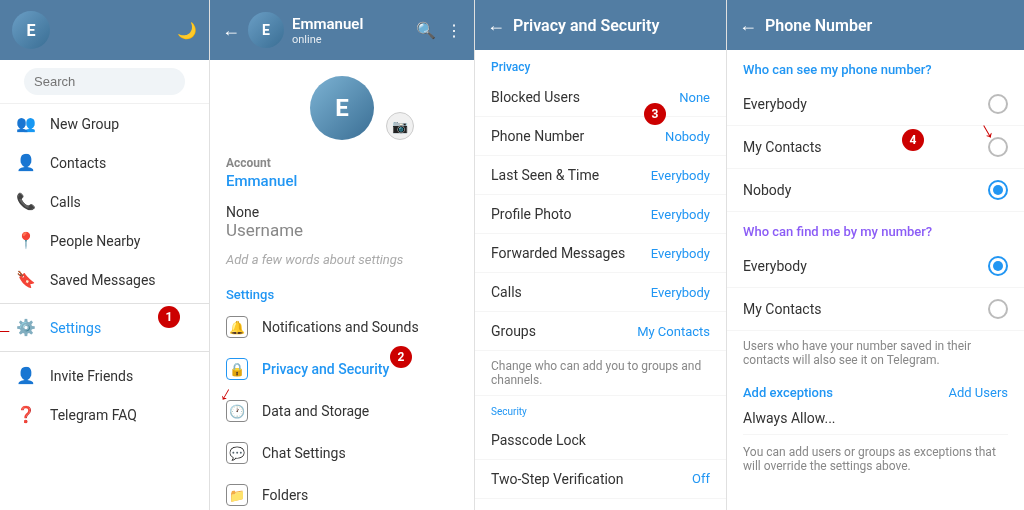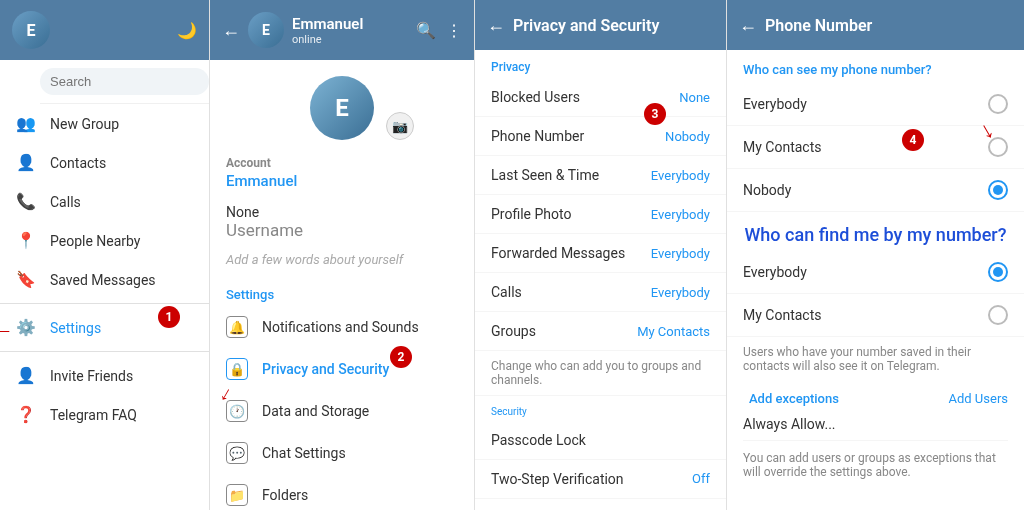--- a/index.html
+++ b/index.html
@@ -37,23 +37,22 @@
       color: white; font-size: 16px; font-weight: bold; flex-shrink: 0;
     }
     .sidebar-header-icons {
       margin-left: auto;
       display: flex;
       gap: 8px;
       color: white;
       font-size: 16px;
     }
     .sidebar-search {
-      padding: 8px 0;
+      padding: 8px 24px;
       border-bottom: 1px solid #f0f0f0;
-      margin-left: 40px;
     }
     .sidebar-search input {
       width: 100%;
       padding: 6px 10px;
       border-radius: 16px;
       border: none;
       background: #f0f4f7;
       font-size: 13px;
       outline: none;
     }
@@ -245,33 +244,32 @@
       width: 10px; height: 10px; border-radius: 50%;
       background: #2196f3;
     }
     .radio-empty {
       width: 20px; height: 20px; border-radius: 50%;
       border: 2px solid #bbb;
       flex-shrink: 0;
     }
     .phone-section2-label {
       padding: 12px 16px 6px;
-      font-size: 18px; color: #1d4ed8; font-weight: 500; text-align: center;
+      font-size: 13px; color: #8b5cf6; font-weight: 500;
     }
     .find-note {
       padding: 8px 16px;
       font-size: 12px; color: #888;
     }
     .exceptions-section {
       padding: 10px 16px 4px;
     }
     .exceptions-header {
       display: flex; justify-content: space-between; align-items: center;
       margin-bottom: 2px;
-      margin-left: 6px;
     }
     .exceptions-label { font-size: 13px; color: #2196f3; font-weight: 500; }
     .add-users-btn { font-size: 13px; color: #2196f3; cursor: pointer; }
     .always-allow-row {
       display: flex; justify-content: space-between; align-items: center;
       padding: 8px 0;
       border-bottom: 1px solid #f5f5f5;
     }
     .always-allow-label { font-size: 14px; color: #333; }
     .exceptions-note {
@@ -366,21 +364,21 @@
       </div>
       <div class="account-section">
         <div class="account-label">Account</div>
         <div class="account-name">Emmanuel</div>
       </div>
       <div class="field-row">
         <div class="field-value">None</div>
         <div class="field-label">Username</div>
       </div>
       <div class="bio-row">
-        <div class="bio-text">Add a few words about yourself</div>
+        <div class="bio-text">Add a few words about settings</div>
       </div>
       <div class="settings-section-label">Settings</div>
       <div class="settings-item">
         <div class="s-icon">🔔</div>
         <span>Notifications and Sounds</span>
       </div>
       <div class="settings-item active" style="position:relative;">
         <div class="s-icon">🔒</div>
         <span>Privacy and Security</span>
 

